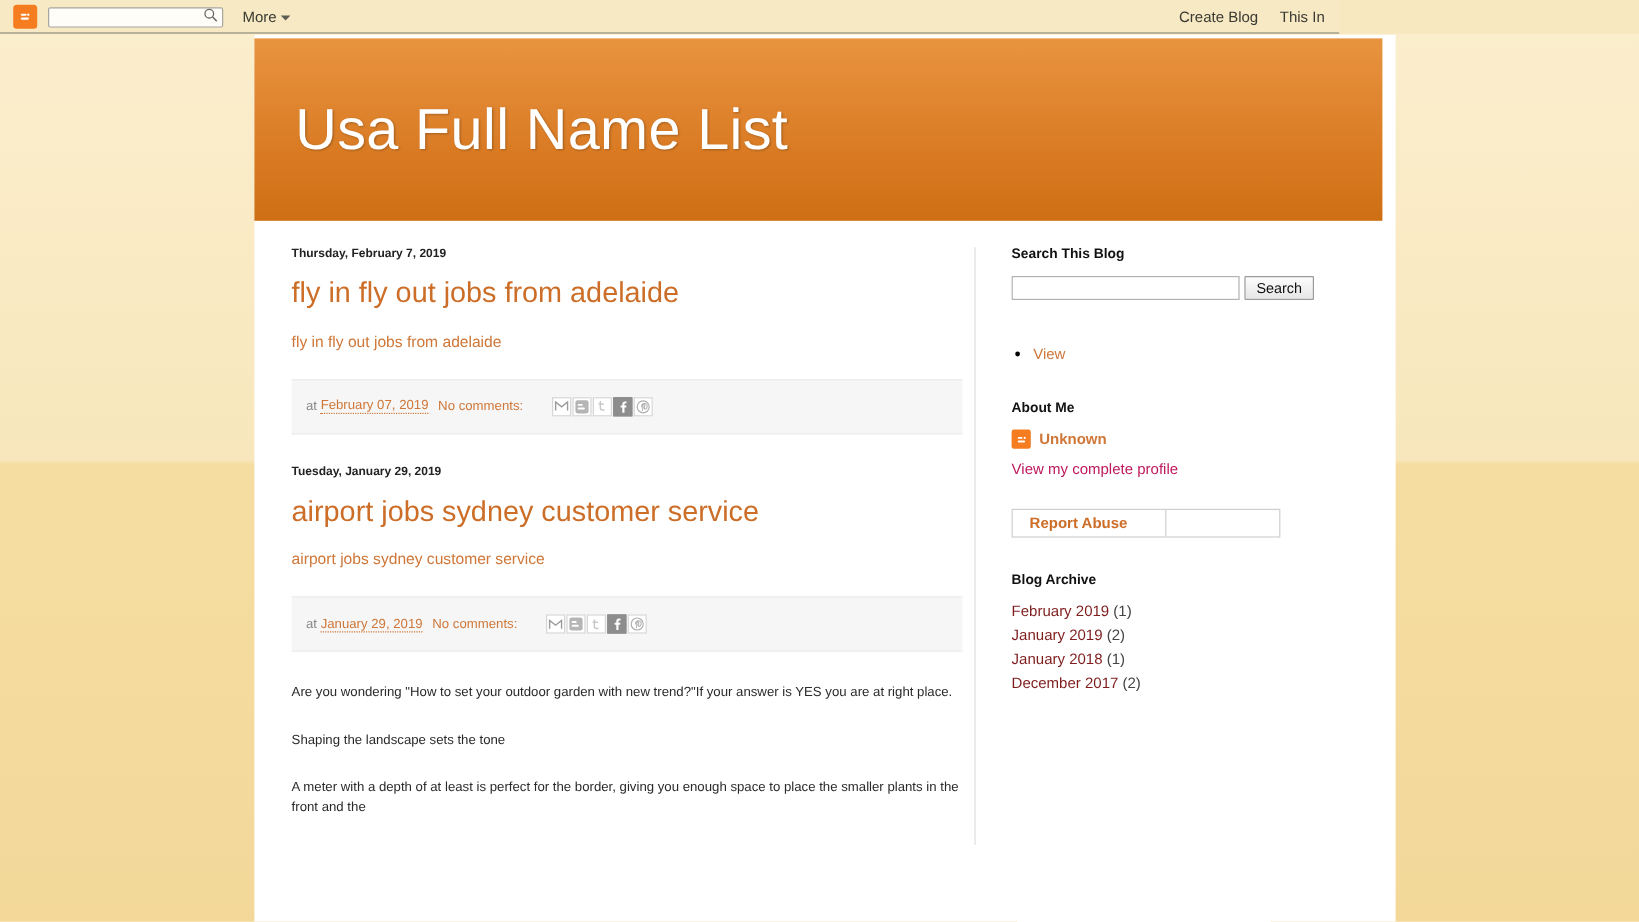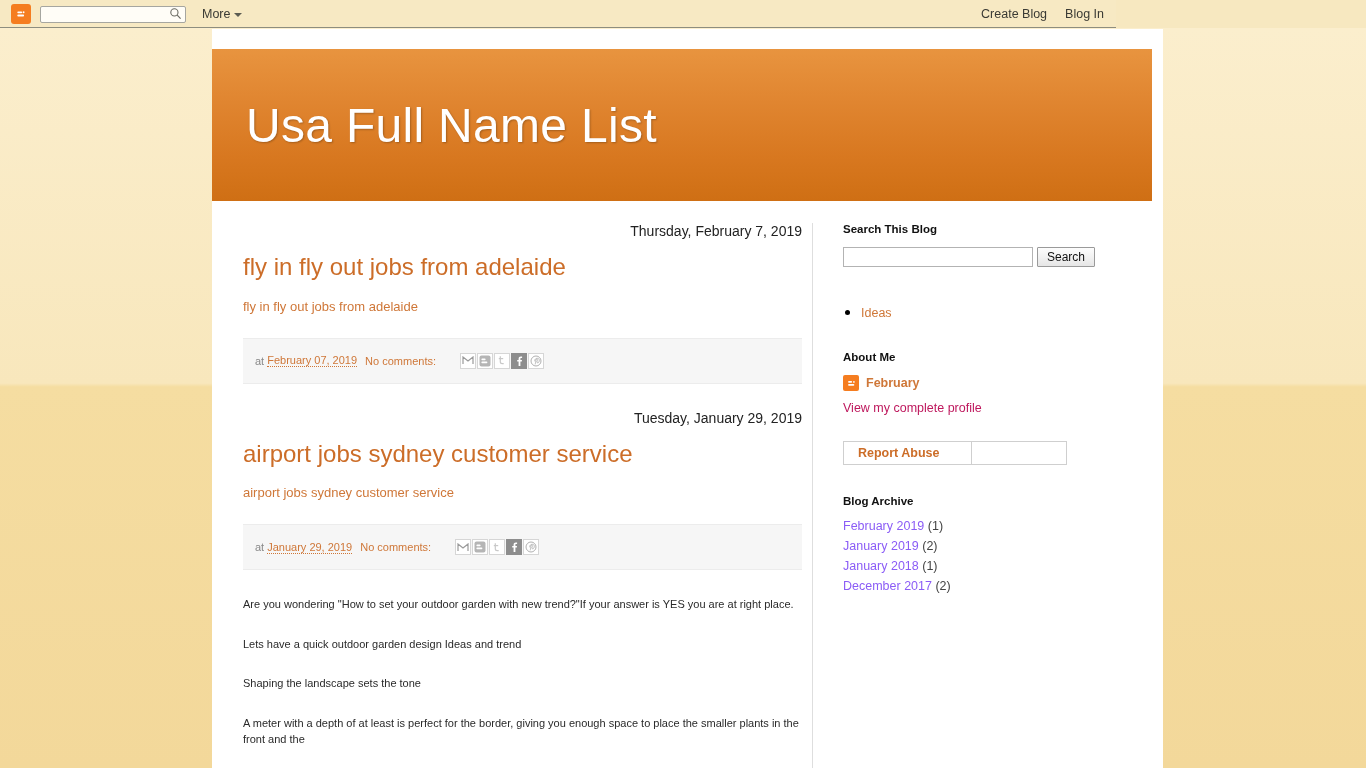--- a/index.html
+++ b/index.html
@@ -106,21 +106,21 @@
     top: 29px;
     left: 212px;
     width: 951px;
     min-height: 739px;
     background: #ffffff;
     z-index: 2;
   }
 
   
   #blog-header {
-    margin: 20px 11px 0 0;
+    margin: 3px 11px 0 0;
     height: 152px;
     background: linear-gradient(to bottom, #e8943f 0%, #e08530 35%, #d87820 70%, #cf6f14 100%);
     display: flex;
     align-items: center;
   }
   #blog-title {
     margin-left: 34px;
     color: #ffffff;
     font-size: 48px;
     font-weight: normal;
@@ -143,25 +143,24 @@
   }
   #side-col {
     width: 300px;
     padding-left: 30px;
     padding-right: 10px;
     box-sizing: border-box;
   }
 
   
   .date-header {
-    font-size: 14px;
-    font-weight: normal;
+    font-size: 10px;
+    font-weight: bold;
     color: #222222;
     margin-bottom: 14px;
-    text-align: right;
   }
   .post-title {
     font-size: 24px;
     font-weight: normal;
     color: #cc6d28;
     margin: 0 0 18px 0;
     line-height: 1.15;
     cursor: pointer;
   }
   .post-body-link {
@@ -305,21 +304,21 @@
     color: #cc6d28;
     cursor: pointer;
   }
   #report-abuse .ra-right { flex: 1; }
   .archive-list { margin: 0; padding: 0; list-style: none; }
   .archive-list li {
     font-size: 12.5px;
     color: #333;
     margin-bottom: 6px;
   }
-  .archive-list a { color: #8b5cf6; text-decoration: none; cursor: pointer; }
+  .archive-list a { color: #7f1d1d; text-decoration: none; cursor: pointer; }
   .arch-count { color: #444; }
 </style>
 </head>
 <body>
 
 <div id="page-bg"></div>
 
 <div id="navbar">
   <div class="nav-logo">
     <svg width="12" height="12" viewBox="0 0 12 12">
@@ -337,21 +336,21 @@
         <line x1="8.2" y1="8.2" x2="11.6" y2="11.6" stroke="#6b6b63" stroke-width="1.2"></line>
       </svg>
     </span>
   </div>
   <div class="nav-more">
     <span>More</span>
     <span class="caret-down"></span>
   </div>
   <div class="nav-right">
     <span>Create Blog</span>
-    <span>Blog In</span>
+    <span>This In</span>
   </div>
 </div>
 
 <div id="outer">
 
   <div id="blog-header">
     <h1 id="blog-title">Usa Full Name List</h1>
   </div>
 
   <div id="content-wrap">
@@ -437,51 +436,50 @@
                   <circle cx="6" cy="6" r="5" fill="none" stroke="#b0b0b0" stroke-width="1"></circle>
                   <path d="M5.2 9.4c0.3-1.6 0.7-3.2 0.7-3.2s-0.2-0.3-0.2-0.8c0-0.8 0.45-1.3 1-1.3 0.5 0 0.7 0.35 0.7 0.8 0 0.5-0.3 1.2-0.5 1.9-0.1 0.55 0.3 1 0.8 1 0.95 0 1.6-1.2 1.6-2.6 0-1.1-0.75-1.9-2.1-1.9-1.5 0-2.45 1.1-2.45 2.3 0 0.4 0.15 0.7 0.35 0.95" fill="none" stroke="#b0b0b0" stroke-width="0.85"></path>
                 </svg>
             </span>
           </span>
         </div>
       </div>
 
       <div class="post">
         <p class="post-para">Are you wondering "How to set your outdoor garden with new trend?"If your answer is YES you are at right place.</p>
-        <p class="post-para">Lets have a quick outdoor garden design Ideas and trend</p>
         <p class="post-para">Shaping the landscape sets the tone</p>
         <p class="post-para">A meter with a depth of at least is perfect for the border, giving you enough space to place the smaller plants in the front and the</p>
       </div>
 
     </div>
 
     <div id="side-col">
 
       <div class="side-head">Search This Blog</div>
       <div class="search-row">
         <input class="search-field" type="text" placeholder="" style="">
         <button class="search-btn">Search</button>
       </div>
 
       <ul class="pagelist">
         <li>
-          <a>Ideas</a>
+          <a>View</a>
         </li>
       </ul>
 
       <div class="side-head">About Me</div>
       <div class="profile-row">
         <span class="blogger-badge">
           <svg width="11" height="11" viewBox="0 0 11 11">
             <path d="M2.9 3.1h2.4a0.8 0.8 0 0 1 0 1.6H2.9a0.8 0.8 0 0 1 0-1.6z" fill="#fff"></path>
             <path d="M2.9 6.1h4.6a0.8 0.8 0 0 1 0 1.6H2.9a0.8 0.8 0 0 1 0-1.6z" fill="#fff"></path>
             <circle cx="7.9" cy="3.9" r="0.85" fill="#fff"></circle>
           </svg>
         </span>
-        <span class="profile-name">February</span>
+        <span class="profile-name">Unknown</span>
       </div>
       <div class="profile-link">View my complete profile</div>
 
       <div id="report-abuse">
         <div class="ra-left">Report Abuse</div>
         <div class="ra-right"></div>
       </div>
 
       <div class="side-head">Blog Archive</div>
       <ul class="archive-list">

